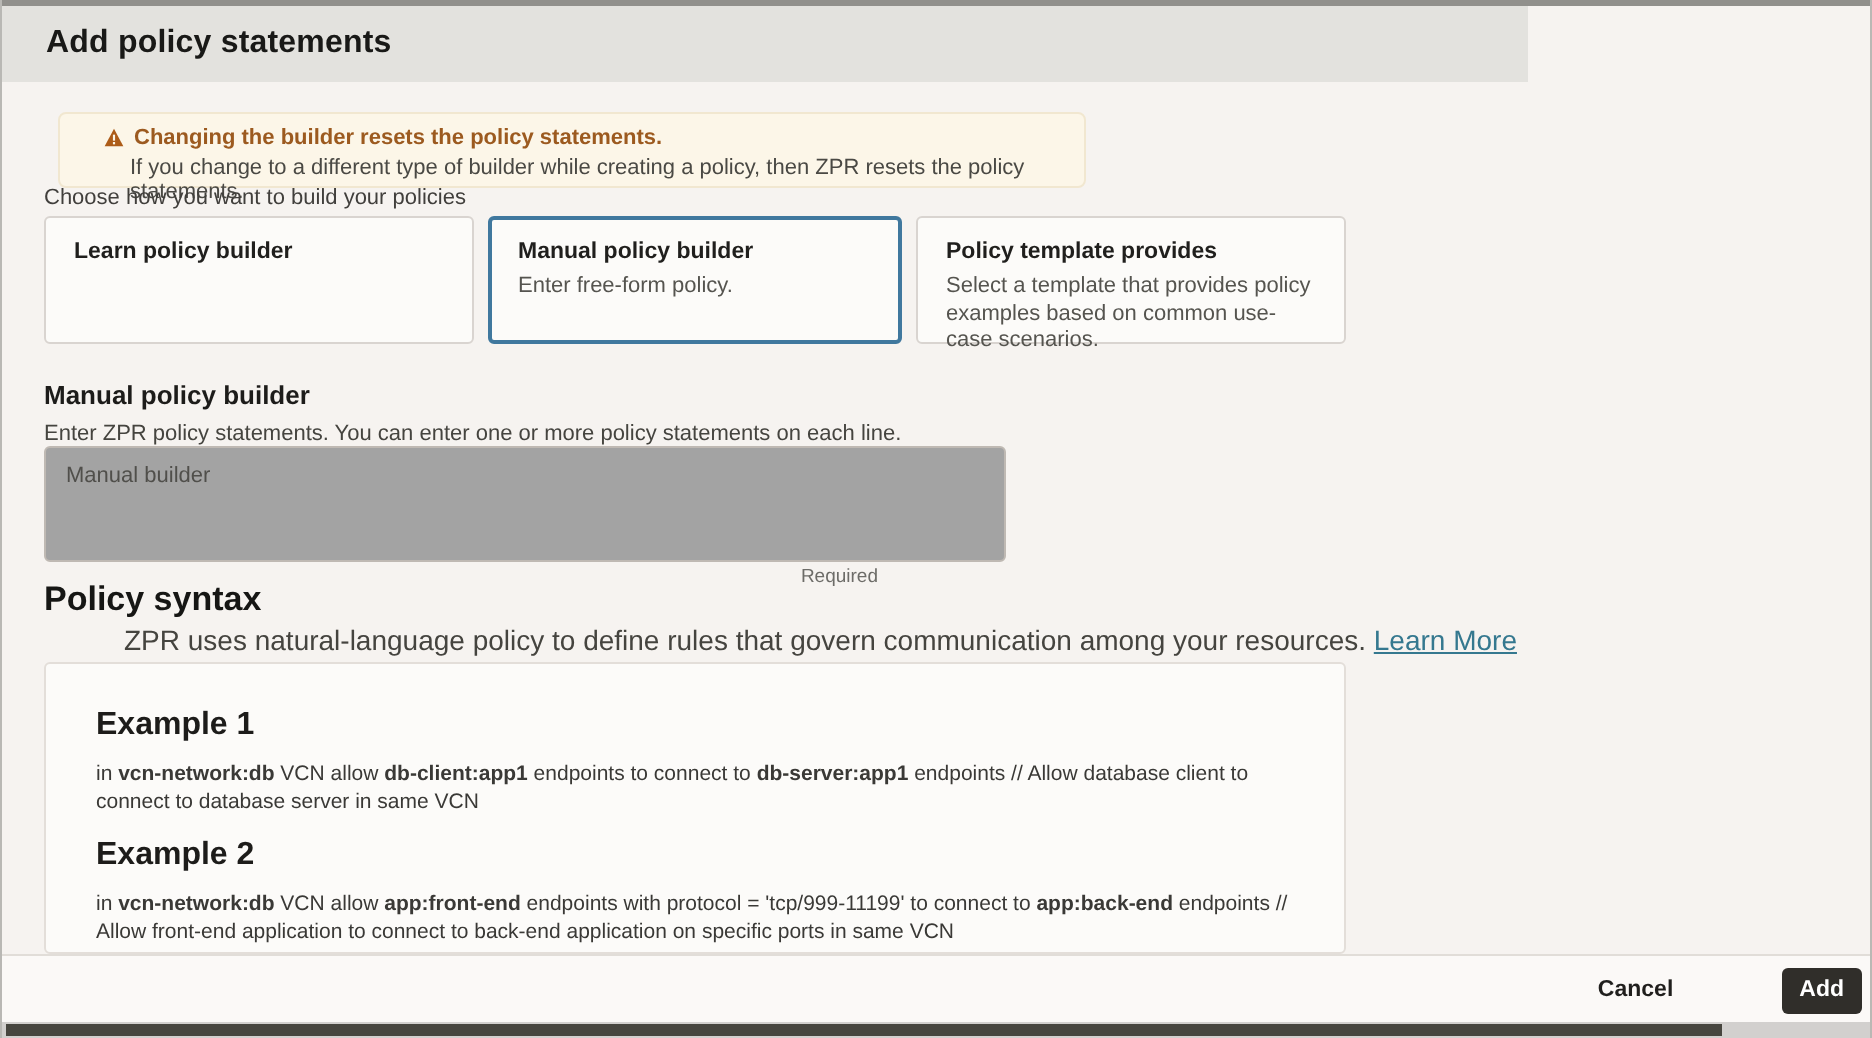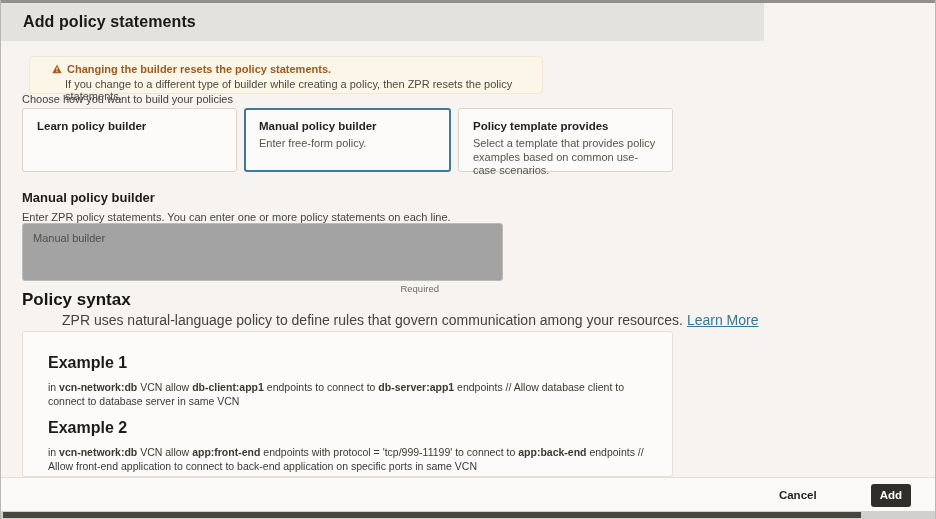--- a/index.html
+++ b/index.html
@@ -76,21 +76,21 @@
   }
   .example { margin-bottom: 11px; }
   .example-title { font-size: 16px; font-weight: 700; color: #1d1c1a; margin-bottom: 9px; }
   .example-text { font-size: 10.5px; color: #3a3936; line-height: 13.5px; max-width: 602px; }
 
   
   .footer {
     position: absolute; left: 0; top: 477px; width: 936px; height: 35px;
     background: #fbf9f7; border-top: 1px solid #e1ddd8;
     display: flex; align-items: center; justify-content: flex-end; gap: 16px;
-    padding-right: 26px;
+    padding-right: 6px;
   }
   .btn-ghost {
     background: transparent; border: none; font-family: "Liberation Sans", sans-serif;
     font-size: 11.5px; font-weight: 600; color: #201f1d; cursor: pointer; padding: 5px 6px;
   }
   .btn-primary {
     background: #302e2a; border: none; border-radius: 3px; cursor: pointer;
     font-family: "Liberation Sans", sans-serif; font-size: 11.5px; font-weight: 700;
     color: #ffffff; padding: 5px 9px; height: 23px; margin-left: 32px;
   }

